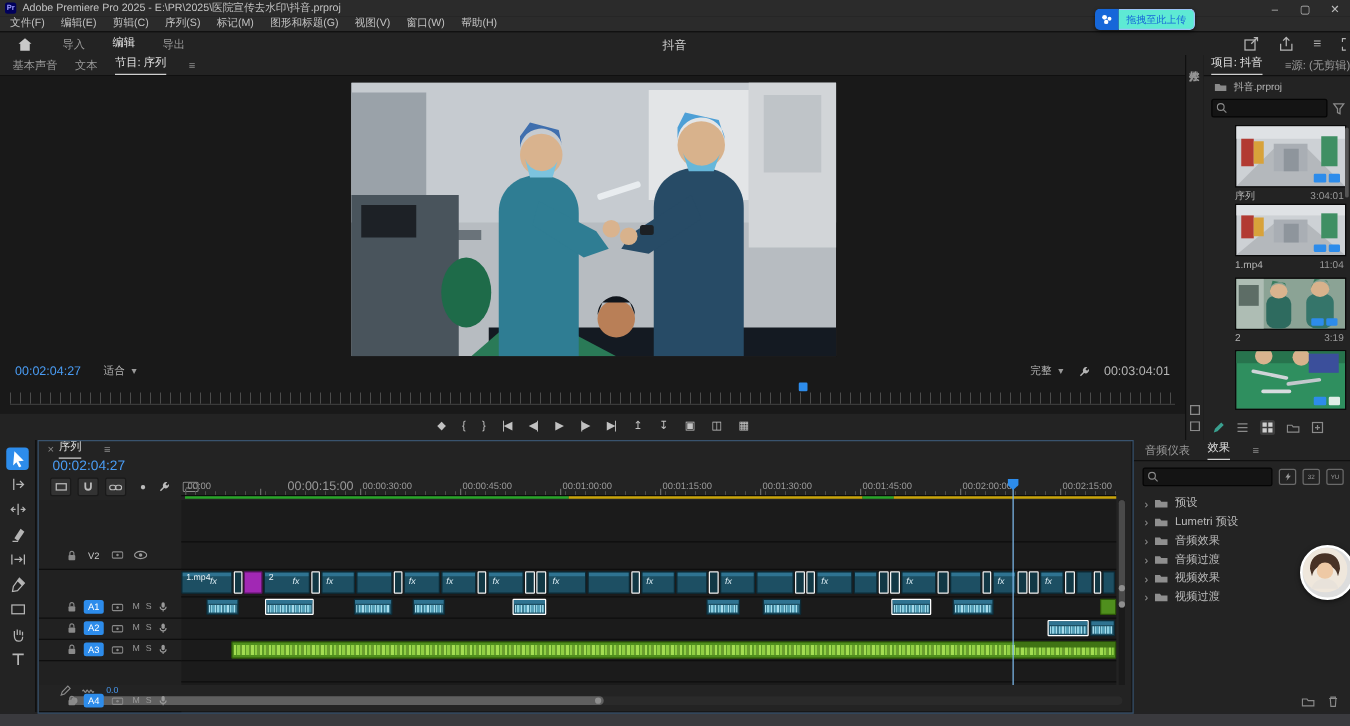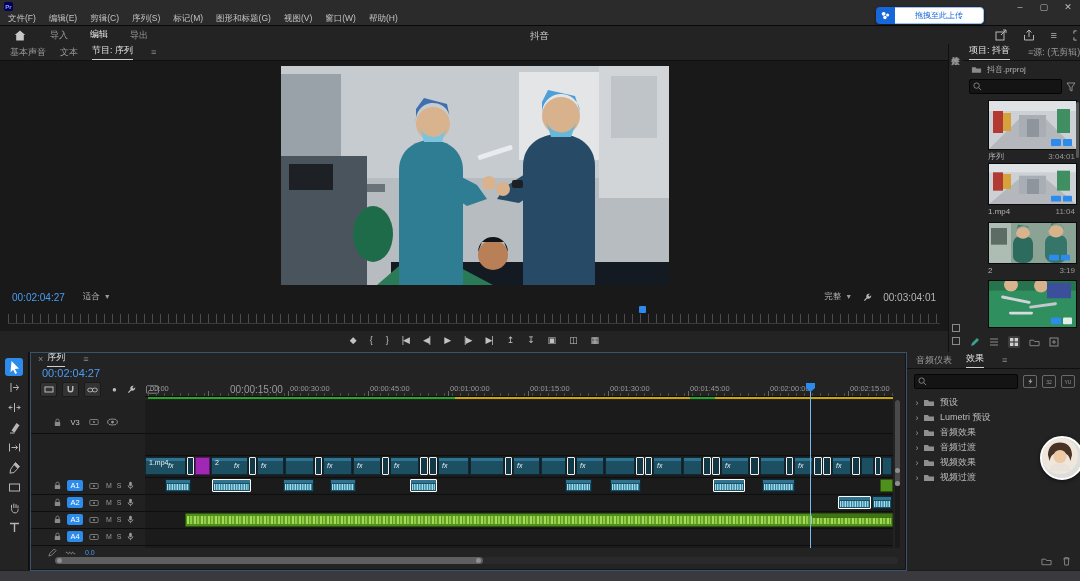--- a/index.html
+++ b/index.html
@@ -9,21 +9,21 @@
   .flex{display:flex;align-items:center;}
   svg{display:block;}
   
   #titlebar{left:0;top:0;width:1080px;height:13px;background:#2b2b2b;font-size:8.5px;color:#c3c3c3;}
   #menubar{left:0;top:13px;width:1080px;height:12px;background:#2b2b2b;border-bottom:1px solid #0a0a0a;}
   #menubar span{font-size:8.5px;color:#c3c3c3;margin-right:13px;cursor:default;}
   .winbtn{width:24px;height:12px;text-align:center;font-size:9px;color:#bbb;line-height:12px;}
   #uploadbadge{left:876px;top:7px;height:17px;z-index:50;display:flex;align-items:stretch;
       border-radius:4px;overflow:hidden;box-shadow:0 1px 3px rgba(0,0,0,.5);}
   #uploadbadge .lg{width:19px;background:#1667d9;display:flex;align-items:center;justify-content:center;}
-  #uploadbadge .tx{background:#ffffff;color:#1667d9;font-size:8px;display:flex;align-items:center;padding:0 20px;border:1px solid #9cc3f5;border-left:none;border-radius:0 4px 4px 0;font-family:Liberation Serif, serif;}
+  #uploadbadge .tx{background:#5eead4;color:#1667d9;font-size:8px;display:flex;align-items:center;padding:0 6px;border:1px solid #9cc3f5;border-left:none;border-radius:0 4px 4px 0;font-family:Liberation Serif, serif;}
   
   #wsbar{left:0;top:26px;width:1080px;height:18px;background:#232323;border-bottom:1px solid #101010;}
   .wstab{font-size:9px;color:#9a9a9a;margin-right:22px;padding:3px 0;cursor:default;text-align:right;}
   .wstab.on{color:#e8e8e8;border-bottom:2px solid #d6d6d6;}
   
   .panel{background:#232323;}
   .ptab{font-size:9px;color:#9a9a9a;margin-right:14px;white-space:nowrap;text-align:center;}
   .ptab.on{color:#e0e0e0;border-bottom:1px solid #cfcfcf;padding-bottom:2px;}
   .pmenu{color:#8a8a8a;font-size:9px;margin-left:4px;}
   .tc-blue{color:#4a9df5;}
@@ -65,20 +65,21 @@
       display:flex;align-items:center;justify-content:center;margin-left:5px;}
   #avatar{left:1040px;top:436px;width:40px;height:40px;border-radius:50%;border:2px solid #fff;overflow:hidden;z-index:60;background:#ddd;box-shadow:0 1px 4px rgba(0,0,0,.6);}
 </style>
 </head>
 <body>
 
 <div id="app">
 
   <div class="abs flex" id="titlebar">
     <div style="width:9px;height:9px;margin:0 5px 0 4px;border-radius:2px;background:#00005b;color:#9b9bff;font-size:6px;font-weight:bold;display:flex;align-items:center;justify-content:center;">Pr</div>
+    <span>Adobe Premiere Pro 2025 - E:\PR\2025\医院宣传去水印\抖音.prproj</span>
     <div style="margin-left:auto;display:flex;">
       <div class="winbtn">–</div>
       <div class="winbtn">▢</div>
       <div class="winbtn">✕</div>
     </div>
   </div>
 
   <div class="abs" id="uploadbadge">
     <div class="lg">
       <svg width="11" height="11" viewBox="0 0 12 12">
@@ -603,42 +604,42 @@
     <div class="abs" style="left: 768px; top: 391px; width: 1px; height: 5px; background: rgb(106, 106, 106);"></div>
     <div class="abs" style="left: 850px; top: 384px; font-size: 7.5px; color: rgb(154, 154, 154); white-space: nowrap;">00:02:15:00</div>
     <div class="abs" style="left: 848px; top: 391px; width: 1px; height: 5px; background: rgb(106, 106, 106);"></div>
     <div class="abs ticks" style="left: 148px; top: 393px; width: 745px; height: 3px;"></div>
     <div class="abs" style="left: 148px; top: 397px; width: 307px; height: 2px; background: rgb(40, 164, 40);"></div>
     <div class="abs" style="left: 455px; top: 397px; width: 235px; height: 2px; background: rgb(201, 164, 10);"></div>
     <div class="abs" style="left: 690px; top: 397px; width: 25px; height: 2px; background: rgb(40, 164, 40);"></div>
     <div class="abs" style="left: 715px; top: 397px; width: 178px; height: 2px; background: rgb(201, 164, 10);"></div>
     <div class="abs" style="left: 145px; top: 400px; width: 748px; height: 148px; background: rgb(27, 27, 27);"></div>
     <div class="abs" style="left: 31px; top: 400px; width: 114px; height: 148px; background: rgb(33, 33, 33);"></div>
-    <div class="abs flex" style="left: 31px; top: 411px; width: 114px; height: 22px; border-bottom: 1px solid rgb(14, 14, 14);">
+    <div class="abs" style="left: 145px; top: 433px; width: 748px; height: 1px; background: rgb(14, 14, 14);"></div>
+    <div class="abs flex" style="left: 31px; top: 433px; width: 114px; height: 22px; border-bottom: 1px solid rgb(14, 14, 14);">
       <span style="margin-left: 22px;">
         <svg width="9" height="9" viewBox="0 0 10 10">
           <rect x="2" y="4.5" width="6" height="4.5" rx="0.8" fill="#8a8a8a"></rect>
           <path d="M3.2 4.5V3a1.8 1.8 0 013.6 0v1.5" fill="none" stroke="#8a8a8a"></path>
         </svg>
       </span>
-      <span class="trklabel" style="margin-left: 5px;">V3</span>
+      <span class="trklabel" style="margin-left: 5px;">V2</span>
       <span style="margin-left: 6px;">
         <svg width="10" height="8" viewBox="0 0 12 9">
           <rect x="1" y="1.5" width="10" height="6" rx="1" fill="none" stroke="#8a8a8a"></rect>
           <circle cx="6" cy="4.5" r="1.2" fill="#8a8a8a"></circle>
         </svg>
       </span>
       <span style="margin-left: 8px;">
         <svg width="11" height="8" viewBox="0 0 12 8">
           <ellipse cx="6" cy="4" rx="5.3" ry="3.2" fill="none" stroke="#9a9a9a"></ellipse>
           <circle cx="6" cy="4" r="1.5" fill="#9a9a9a"></circle>
         </svg>
       </span>
     </div>
-    <div class="abs" style="left: 145px; top: 433px; width: 748px; height: 1px; background: rgb(14, 14, 14);"></div>
     <div class="abs" style="left: 145px; top: 455px; width: 748px; height: 1px; background: rgb(14, 14, 14);"></div>
     <div class="abs" style="left: 145px; top: 477px; width: 748px; height: 1px; background: rgb(14, 14, 14);"></div>
     <div class="abs flex" style="left: 31px; top: 477px; width: 114px; height: 17px; border-bottom: 1px solid rgb(14, 14, 14);">
       <span style="margin-left: 22px;">
         <svg width="9" height="9" viewBox="0 0 10 10">
           <rect x="2" y="4.5" width="6" height="4.5" rx="0.8" fill="#8a8a8a"></rect>
           <path d="M3.2 4.5V3a1.8 1.8 0 013.6 0v1.5" fill="none" stroke="#8a8a8a"></path>
         </svg>
       </span>
       <span class="trklabel tgt" style="margin-left: 5px;">A1</span>
@@ -699,21 +700,21 @@
       <span class="ms" style="margin-left: 5px;">M</span>
       <span class="ms">S</span>
       <span style="margin-left: 3px;">
         <svg width="7" height="9" viewBox="0 0 8 10">
           <rect x="2.5" y="0.8" width="3" height="5" rx="1.5" fill="#9a9a9a"></rect>
           <path d="M1.3 4.8a2.7 2.7 0 005.4 0M4 7.6v1.6" stroke="#9a9a9a" fill="none"></path>
         </svg>
       </span>
     </div>
     <div class="abs" style="left: 145px; top: 528px; width: 748px; height: 1px; background: rgb(14, 14, 14);"></div>
-    <div class="abs flex" style="left: 31px; top: 528px; width: 114px; height: 17px; border-bottom: 1px solid rgb(14, 14, 14);">
+    <div class="abs flex" style="left: 31px; top: 552px; width: 114px; height: 17px; border-bottom: 1px solid rgb(14, 14, 14);">
       <span style="margin-left: 22px;">
         <svg width="9" height="9" viewBox="0 0 10 10">
           <rect x="2" y="4.5" width="6" height="4.5" rx="0.8" fill="#8a8a8a"></rect>
           <path d="M3.2 4.5V3a1.8 1.8 0 013.6 0v1.5" fill="none" stroke="#8a8a8a"></path>
         </svg>
       </span>
       <span class="trklabel tgt" style="margin-left: 5px;">A4</span>
       <span style="margin-left: 6px;">
         <svg width="10" height="8" viewBox="0 0 12 9">
           <rect x="1" y="1.5" width="10" height="6" rx="1" fill="none" stroke="#8a8a8a"></rect>

